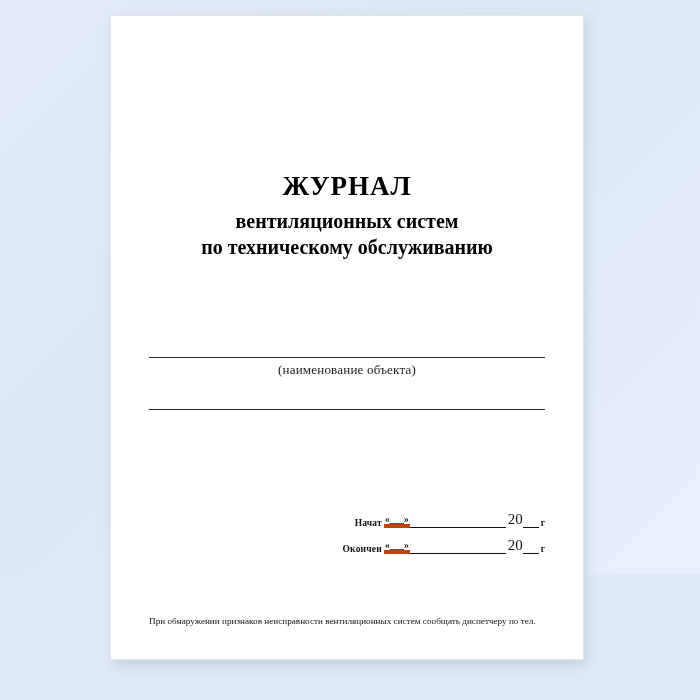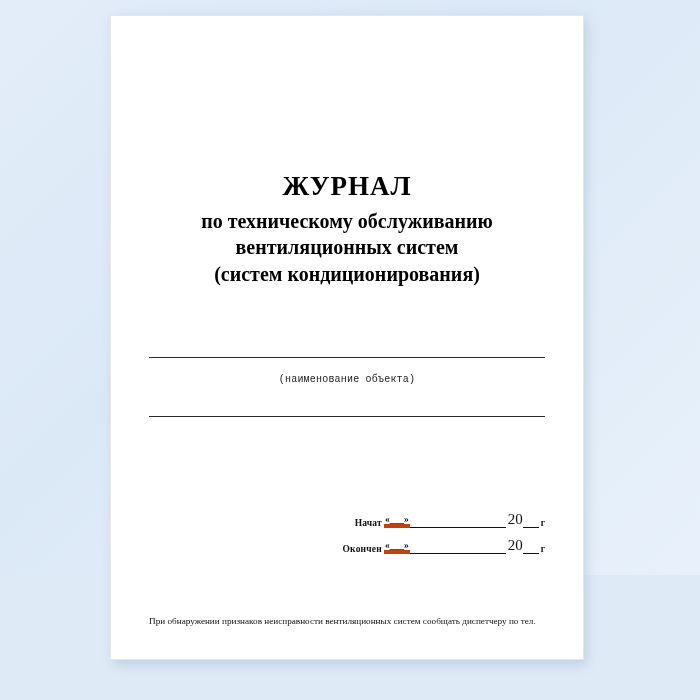--- a/index.html
+++ b/index.html
@@ -70,25 +70,24 @@
     right: 38px;
     top: 340px;
   }
   .rule {
     border-bottom: 1px solid #2b2b2b;
     height: 1px;
     width: 100%;
   }
   .rule-caption {
     text-align: center;
-    font-size: 10px;
+    font-size: 13px;
     color: #1a1a1a;
-    margin-top: 16px;
+    margin-top: 4px;
     letter-spacing: 0.2px;
-    font-family: Liberation Mono, monospace;
   }
   .rule-2 {
     margin-top: 30px;
   }
   .dates-block {
     position: absolute;
     right: 38px;
     top: 495px;
     width: 250px;
     font-size: 9.5px;
@@ -151,23 +150,22 @@
 
 <div class="scene">
 
   <div class="page-shadow"></div>
 
   <div class="page">
 
     <div class="title-block">
       <div class="title-main">ЖУРНАЛ</div>
       <div class="title-sub">
+        <div>вентиляционных систем</div>
         <div>по техническому обслуживанию</div>
-        <div>вентиляционных систем</div>
-        <div>(систем кондиционирования)</div>
       </div>
     </div>
 
     <div class="object-block">
       <div class="rule"></div>
       <div class="rule-caption">(наименование объекта)</div>
       <div class="rule rule-2"></div>
     </div>
 
     <div class="dates-block">

